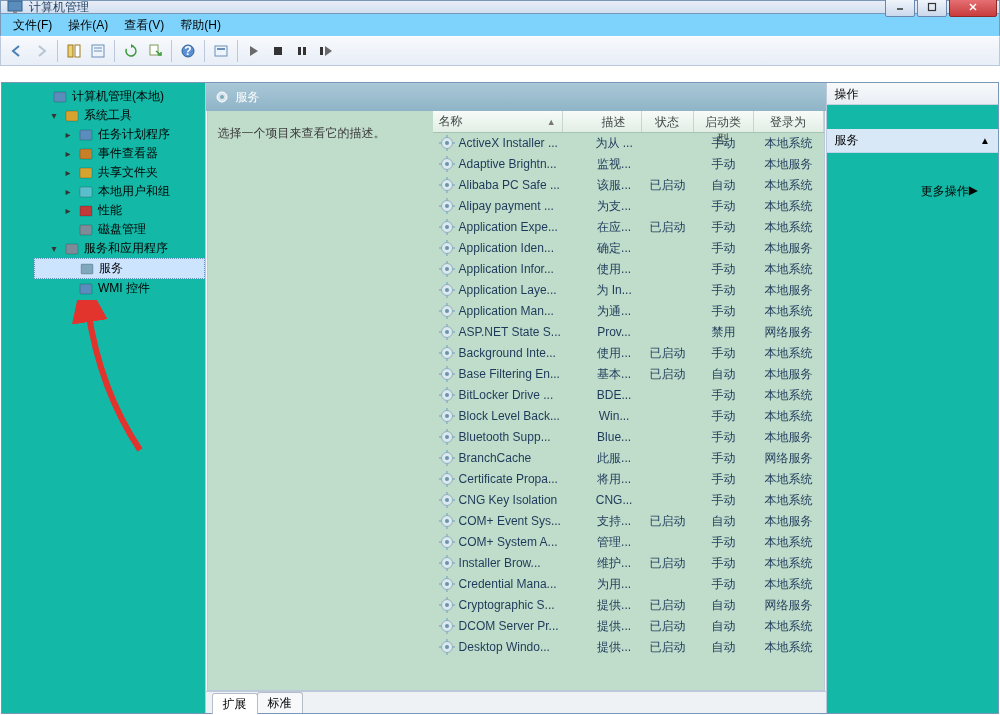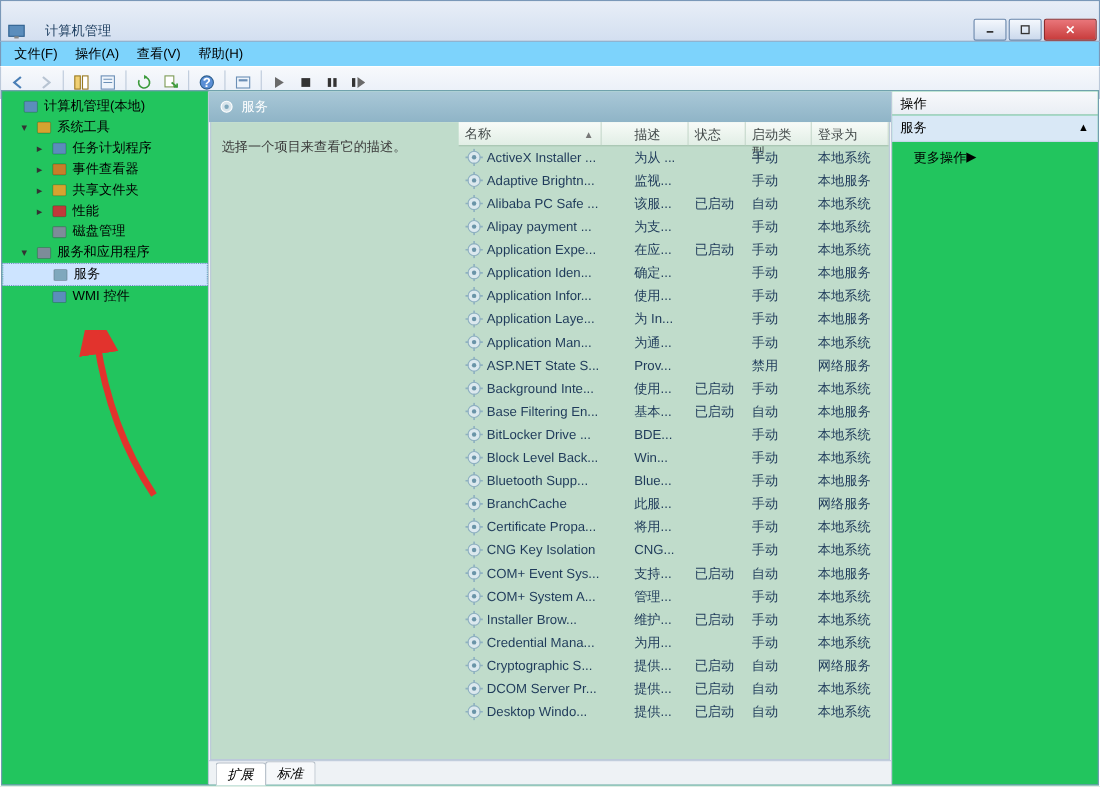--- a/index.html
+++ b/index.html
@@ -1,86 +1,86 @@
 <!DOCTYPE html>
 <html><head>
 <meta charset="utf-8">
 <style>
 * { box-sizing: border-box; margin: 0; padding: 0; font-family: "Microsoft YaHei", "Segoe UI", Tahoma, sans-serif; font-size: 12px; }
 body { background: #fff; width: 1000px; height: 715px; overflow: hidden; position: relative; }
 
 
-.titlebar { height: 38px; background: linear-gradient(#e8eef7,#d3dff0); border: 1px solid #7a98b8; display: flex; align-items: flex-end; padding: 0 2px 0 6px; gap: 12px; }
+.titlebar { height: 14px; background: linear-gradient(#e8eef7,#d3dff0); border: 1px solid #7a98b8; display: flex; align-items: center; padding: 0 2px 0 6px; }
 .titlebar .app-icon { width: 16px; height: 16px; margin-right: 6px; }
 .titlebar .title { flex: 1; color: #1d3d5f; }
 .win-btns { display: flex; gap: 2px; }
 .win-btn { width: 30px; height: 20px; border: 1px solid #6b88ac; border-radius: 2px; background: linear-gradient(#f4f8fd,#cbd9ec); display:flex;align-items:center;justify-content:center; font-size:10px;}
 .win-btn.close { width: 48px; background: linear-gradient(#e9767a,#c83c3c); border-color:#8c2a2a; color:#fff; }
 
 
 .menubar { height: 22px; background: #7dd3fc; border-left:1px solid #7a98b8; border-right:1px solid #7a98b8; display:flex; align-items:center; padding-left:4px;}
 .menubar .mi { padding: 2px 8px; cursor: default; }
 
 
 .toolbar { height: 30px; background: linear-gradient(#f7f9fc,#e8eef7); border:1px solid #bcc9da; border-top:1px solid #fff; display:flex; align-items:center; padding:0 4px;}
 .toolbar .sep { width:1px; height:22px; background:#bcc9da; margin:0 4px; }
 .tbtn { width:24px; height:24px; display:flex; align-items:center; justify-content:center; border:1px solid transparent; border-radius:2px; font-size:14px;}
 
 
-.main { position: absolute; top: 82px; left: 1px; right: 1px; bottom: 1px; border:1px solid #7a98b8; display:flex; background:#22c55e;}
+.main { position: absolute; top: 82px; left: 1px; right: 1px; bottom: 1px; border:1px solid #7a98b8; display:flex; background:#14b8a6;padding-left:32px;}
 .main > .col { border-right: 1px solid #bcc9da; }
-.main > .col:last-child { border-right:none; }
+.main > .col:last-child { border-right:none;gap:24px; }
 
 
 .tree-pane { width: 195px; padding: 4px 0; overflow:auto; }
 .tree-node { display:flex; align-items:center; padding: 1px 0 1px 4px; white-space:nowrap; cursor:default;}
 .tree-node.selected { background:#cde4ff; border:1px dotted #6a8fbf; }
 .tree-twisty { width:12px; color:#333; font-size:10px; text-align:center;}
 .tree-twisty.open::before { content:"▾"; }
 .tree-twisty.closed::before { content:"▸"; }
 .tree-twisty.none::before { content:" "; }
 .tree-icon { width:16px; height:16px; margin:0 4px; display:inline-block; }
 .indent-0 { padding-left:2px; }
 .indent-1 { padding-left:14px; }
 .indent-2 { padding-left:28px; }
 
 
 .center-pane { flex:1; display:flex; flex-direction:column; background:#f3f5f7;}
 .services-header { height:28px; background: linear-gradient(#a9c8d7,#8fb4c7); color:#fff; display:flex; align-items:center; padding:0 8px; font-size:13px; }
 .services-header svg { margin-right:6px; }
 .services-body { flex:1; display:flex; background:#c0dccb; overflow:hidden; border:1px solid #bcc9da; border-top:none; margin:0 1px;}
 .detail-col { width:225px; padding:14px 10px; color:#3a3a3a; }
-.list-col { flex:1; display:flex; flex-direction:column; }
+.list-col { flex:1; display:flex; flex-direction:column;text-align:center; }
 .list-header { display:flex; background: linear-gradient(#f8fbf8,#e1eee5); border-bottom:1px solid #a5c3ae; height:22px; }
 .list-header .hcell { padding:3px 6px; border-right:1px solid #c5d8cb; font-size:12px; color:#424949;}
 .list-rows { flex:1; overflow-y:auto; overflow-x:hidden; }
 .row { display:flex; height:21px; align-items:center; border-bottom:1px solid transparent;}
 .row .cell { padding:0 6px; white-space:nowrap; overflow:hidden; text-overflow:ellipsis; color:#1e3a5a;}
 .row .svc-ico { width:16px; height:16px; margin-right:4px; flex-shrink:0;}
 .col-name { flex:0 0 130px; display:flex; align-items:center;}
 .col-desc { flex:0 0 55px;margin-left:24px; }
 .col-status { flex:0 0 52px; }
 .col-start { flex:0 0 60px; }
 .col-login { flex:0 0 70px; }
 
 
 .list-rows::-webkit-scrollbar { width:17px; }
 .list-rows::-webkit-scrollbar-track { background:#e9edf2; border-left:1px solid #c9d2db; }
 .list-rows::-webkit-scrollbar-thumb { background:linear-gradient(90deg,#d3dbe6,#b9c6d6); border:1px solid #95a6bb; border-radius:2px;}
 
 
 .tabs-strip { height:22px; background:#eef2f5; border-top:1px solid #bcc9da; display:flex; align-items:flex-end; padding-left:6px;}
-.tab { padding:2px 10px 1px; border:1px solid #b5bec8; border-bottom:none; border-radius:3px 3px 0 0; background:#f6f8fa; margin-right:-1px; font-size:12px;font-style:italic;}
+.tab { padding:2px 10px 1px; border:1px solid #b5bec8; border-bottom:none; border-radius:3px 3px 0 0; background:#f6f8fa; margin-right:-1px; font-size:12px;}
 .tab.active { background:#fff; position:relative; top:1px;}
 
 
 .actions-pane { width:195px; display:flex; flex-direction:column;}
 .actions-pane .hdr { height:22px; background: linear-gradient(#f8f9fb,#e9eef4); border-bottom:1px solid #c8d1db; padding:3px 8px; font-size:12px;}
 .actions-pane .section-title { background:#d9e8f6; padding:3px 8px; border-bottom:1px solid #c2d5e8; display:flex; justify-content:space-between; align-items:center; font-size:12px;}
-.actions-pane .action-item { padding:6px 20px; cursor:default; display:flex; justify-content:flex-start;}
+.actions-pane .action-item { padding:6px 20px; cursor:default; display:flex; justify-content:flex-end;}
 
 
 .arrow-overlay { position:absolute; pointer-events:none; z-index:100; }
 </style>
 </head>
 <body>
 
 <div class="titlebar">
   <svg class="app-icon" viewBox="0 0 16 16">
       <rect x="1" y="2" width="14" height="10" fill="#5b8dbc" stroke="#2d5f8e"></rect>
@@ -226,20 +226,27 @@
       <div class="tree-node indent-2">
         <span class="tree-twisty closed"></span>
         <svg class="tree-icon" viewBox="0 0 16 16">
           <rect x="2" y="3" width="12" height="10" rx="1" fill="#d6a330" stroke="#00000030"></rect>
         </svg>
         <span>共享文件夹</span>
       </div>
       <div class="tree-node indent-2">
         <span class="tree-twisty closed"></span>
         <svg class="tree-icon" viewBox="0 0 16 16">
+          <rect x="2" y="3" width="12" height="10" rx="1" fill="#5abecb" stroke="#00000030"></rect>
+        </svg>
+        <span>本地用户和组</span>
+      </div>
+      <div class="tree-node indent-2">
+        <span class="tree-twisty closed"></span>
+        <svg class="tree-icon" viewBox="0 0 16 16">
           <rect x="2" y="3" width="12" height="10" rx="1" fill="#c03a3a" stroke="#00000030"></rect>
         </svg>
         <span>性能</span>
       </div>
       <div class="tree-node indent-2">
         <span class="tree-twisty none"></span>
         <svg class="tree-icon" viewBox="0 0 16 16">
           <rect x="2" y="3" width="12" height="10" rx="1" fill="#7d8c99" stroke="#00000030"></rect>
         </svg>
         <span>磁盘管理</span>

